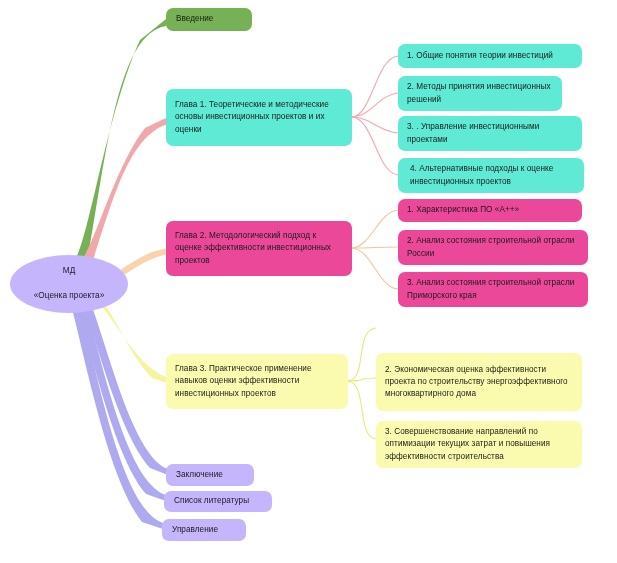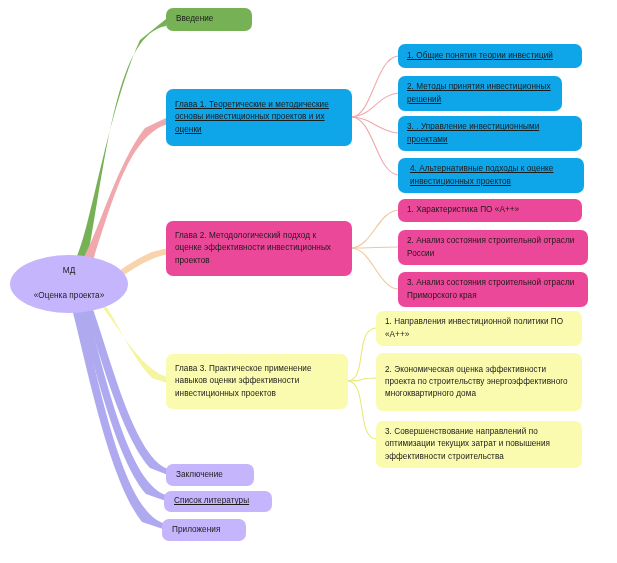--- a/index.html
+++ b/index.html
@@ -46,21 +46,21 @@
     border-radius: 50%;
     text-align: center;
     justify-content: center;
     padding: 0;
     line-height: 12.5px;
   }
   .node.small {
     padding: 5px 10px 5px 10px;
   }
   .green  { background: #76b255; }
-  .pink   { background: #0ea5e9; text-decoration: underline; }
+  .pink   { background: #5eead4; }
   .orange { background: #ec4899; }
   .yellow { background: #fbfbb0; }
   .purple { background: #c4b5fd; }
 </style>
 </head>
 <body>
 
 <div id="mindmap">
 
   <svg id="edges" viewBox="0 0 617 563" xmlns="http://www.w3.org/2000/svg">
@@ -120,26 +120,26 @@
   </div>
 
   <div class="node yellow" style="left:166px; top:354px; width:182px; height:55px;">
     <span>Глава 3. Практическое применение навыков оценки эффективности инвестиционных проектов</span>
   </div>
 
   <div class="node small purple" style="left:166px; top:464px; width:88px; height:22px;">
     <span>Заключение</span>
   </div>
 
-  <div class="node small purple" style="left:164px; top:491px; width:108px; height:21px;text-decoration:underline;">
+  <div class="node small purple" style="left:164px; top:491px; width:108px; height:21px;">
     <span>Список литературы</span>
   </div>
 
   <div class="node small purple" style="left:162px; top:519px; width:84px; height:22px;">
-    <span>Приложения</span>
+    <span>Управление</span>
   </div>
 
   <div class="node pink" style="left:398px; top:44px; width:184px; height:24px;">
     <span>1. Общие понятия теории инвестиций</span>
   </div>
   <div class="node pink" style="left:398px; top:76px; width:164px; height:35px;">
     <span>2. Методы принятия инвестиционных решений</span>
   </div>
   <div class="node pink" style="left:398px; top:116px; width:184px; height:35px;">
     <span>3. .  Управление инвестиционными проектами</span>
@@ -151,23 +151,20 @@
   <div class="node orange" style="left:398px; top:199px; width:184px; height:23px;">
     <span>1. Характеристика ПО «А++»</span>
   </div>
   <div class="node orange" style="left:398px; top:230px; width:190px; height:35px;">
     <span>2. Анализ состояния строительной отрасли России</span>
   </div>
   <div class="node orange" style="left:398px; top:272px; width:190px; height:35px;">
     <span>3. Анализ состояния строительной отрасли Приморского края</span>
   </div>
 
-  <div class="node yellow" style="left:376px; top:311px; width:206px; height:35px;">
-    <span>1. Направления инвестиционной политики ПО «А++»</span>
-  </div>
   <div class="node yellow" style="left:376px; top:353px; width:206px; height:58px;">
     <span>2. Экономическая оценка эффективности проекта по строительству энергоэффективного многоквартирного дома</span>
   </div>
   <div class="node yellow" style="left:376px; top:421px; width:206px; height:47px;">
     <span>3. Совершенствование направлений по оптимизации текущих затрат и повышения эффективности строительства</span>
   </div>
 
 </div>
 
 </body></html>

